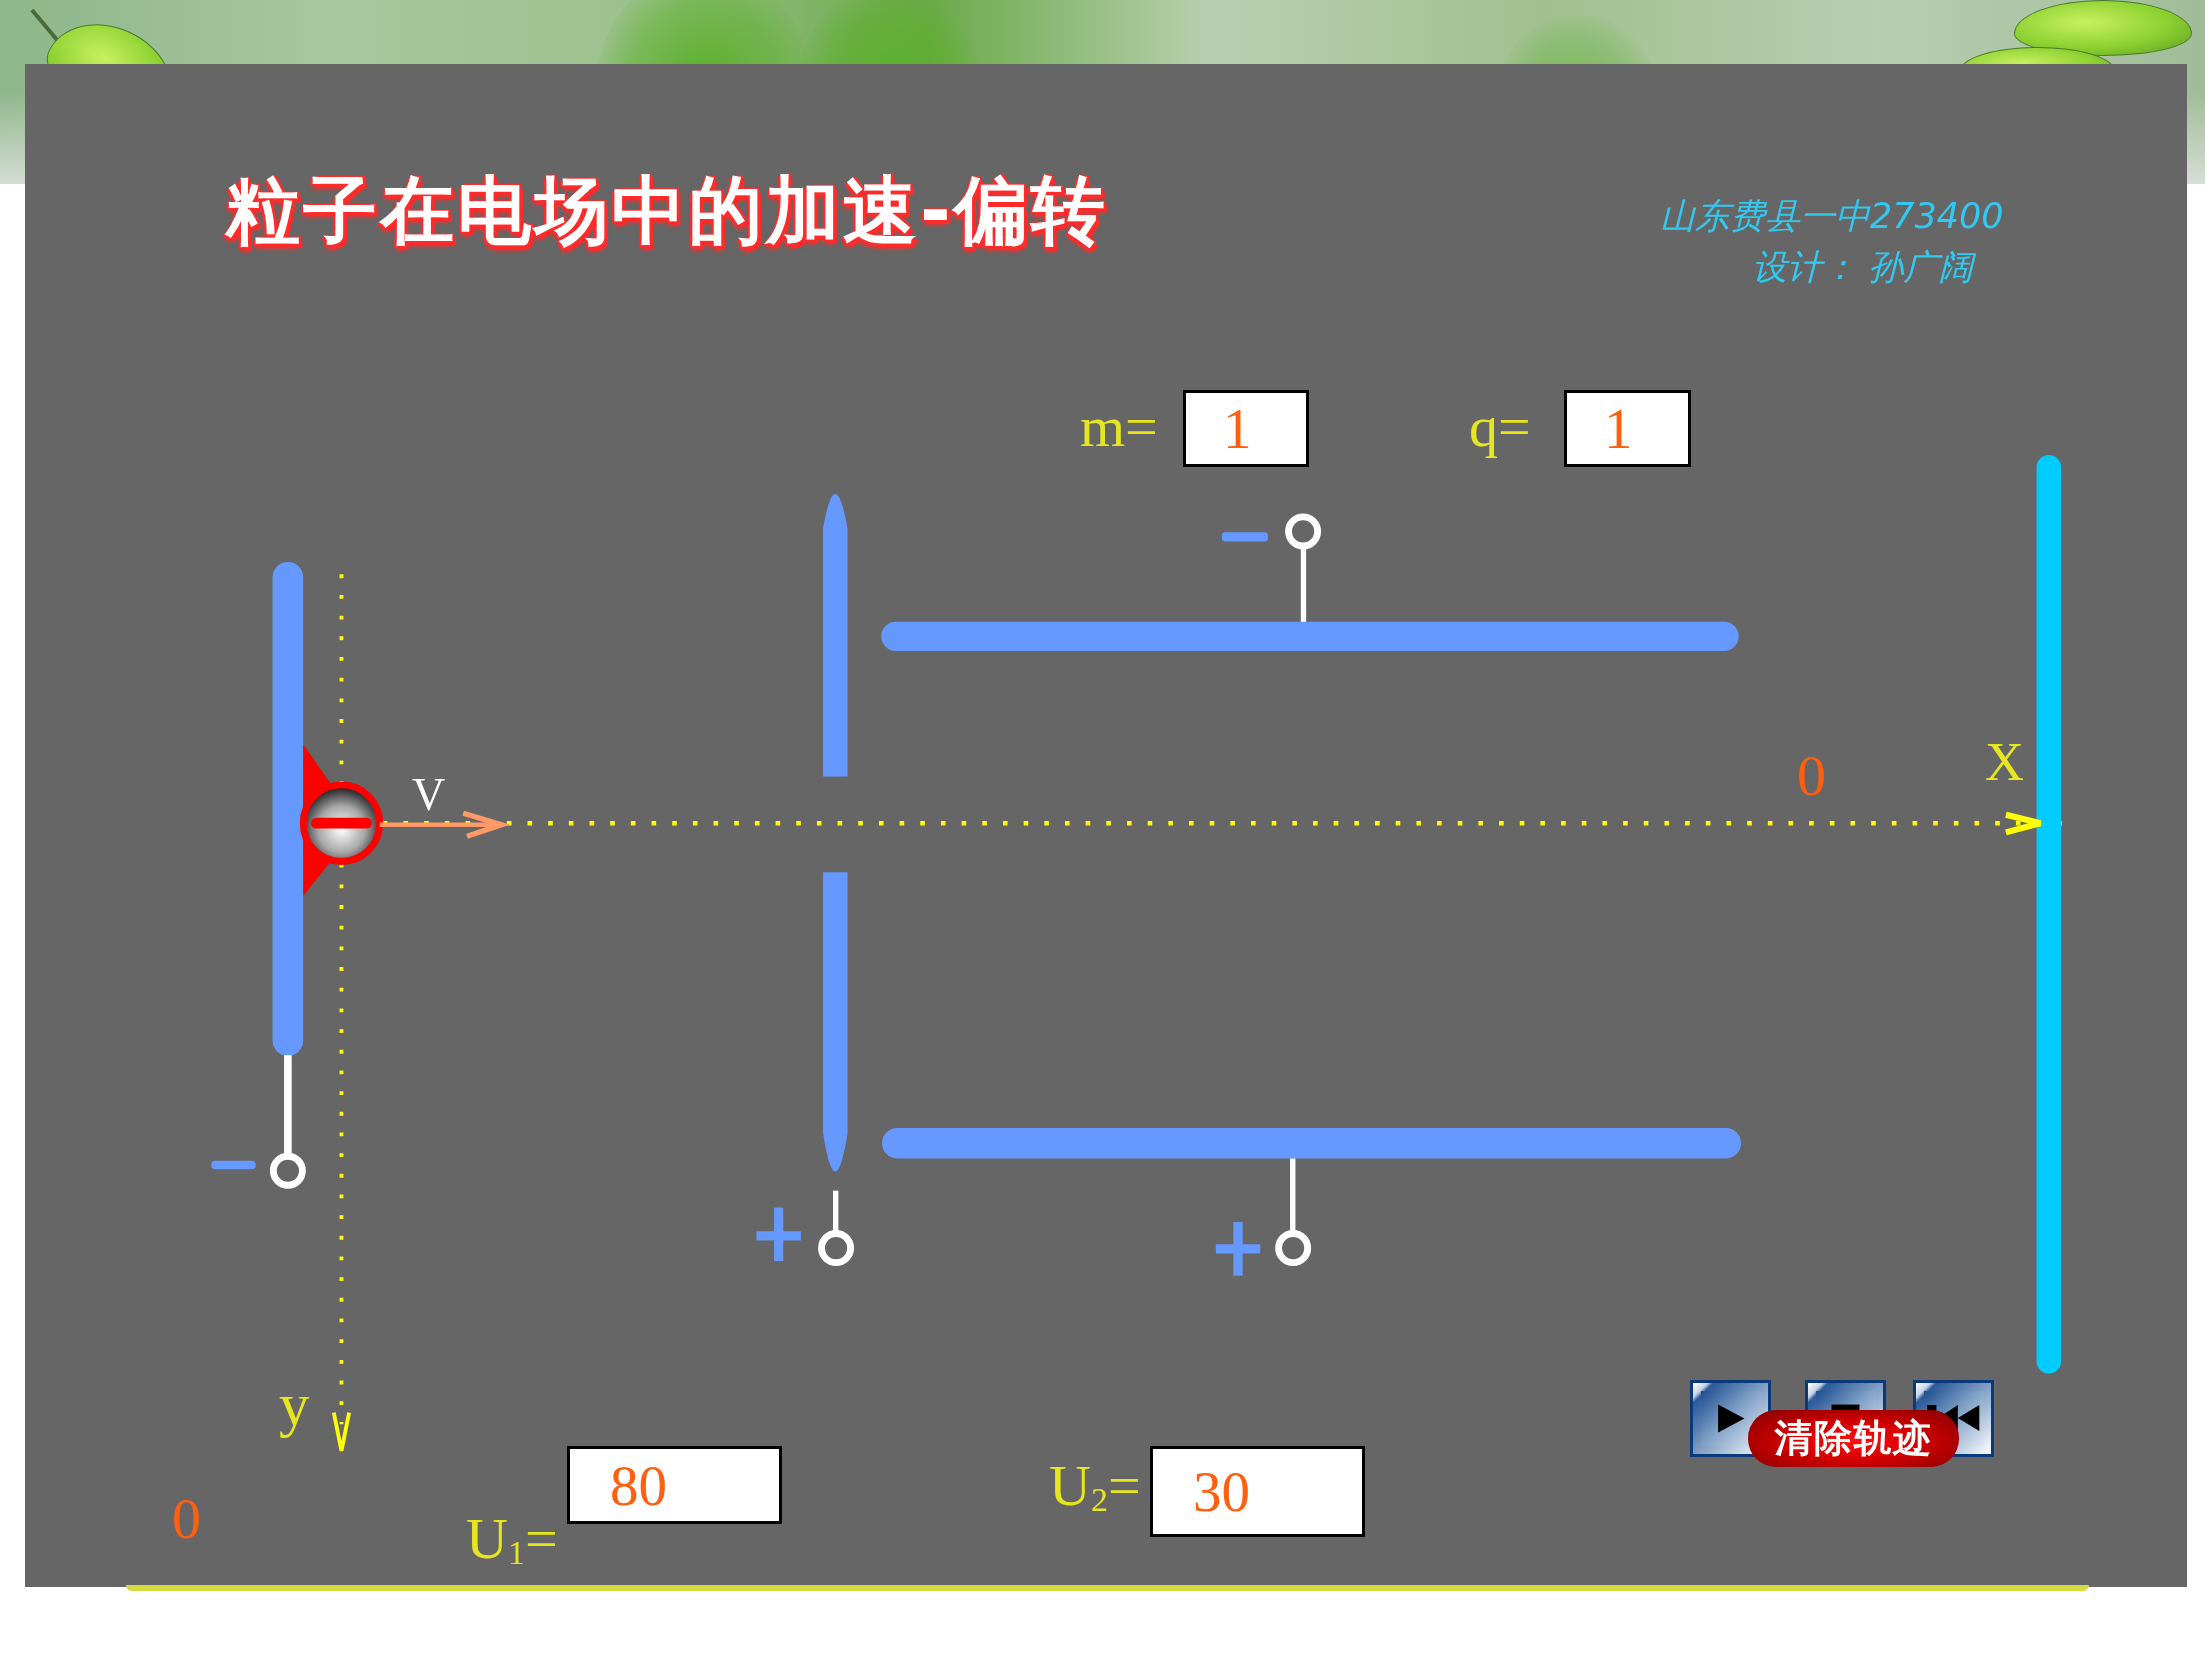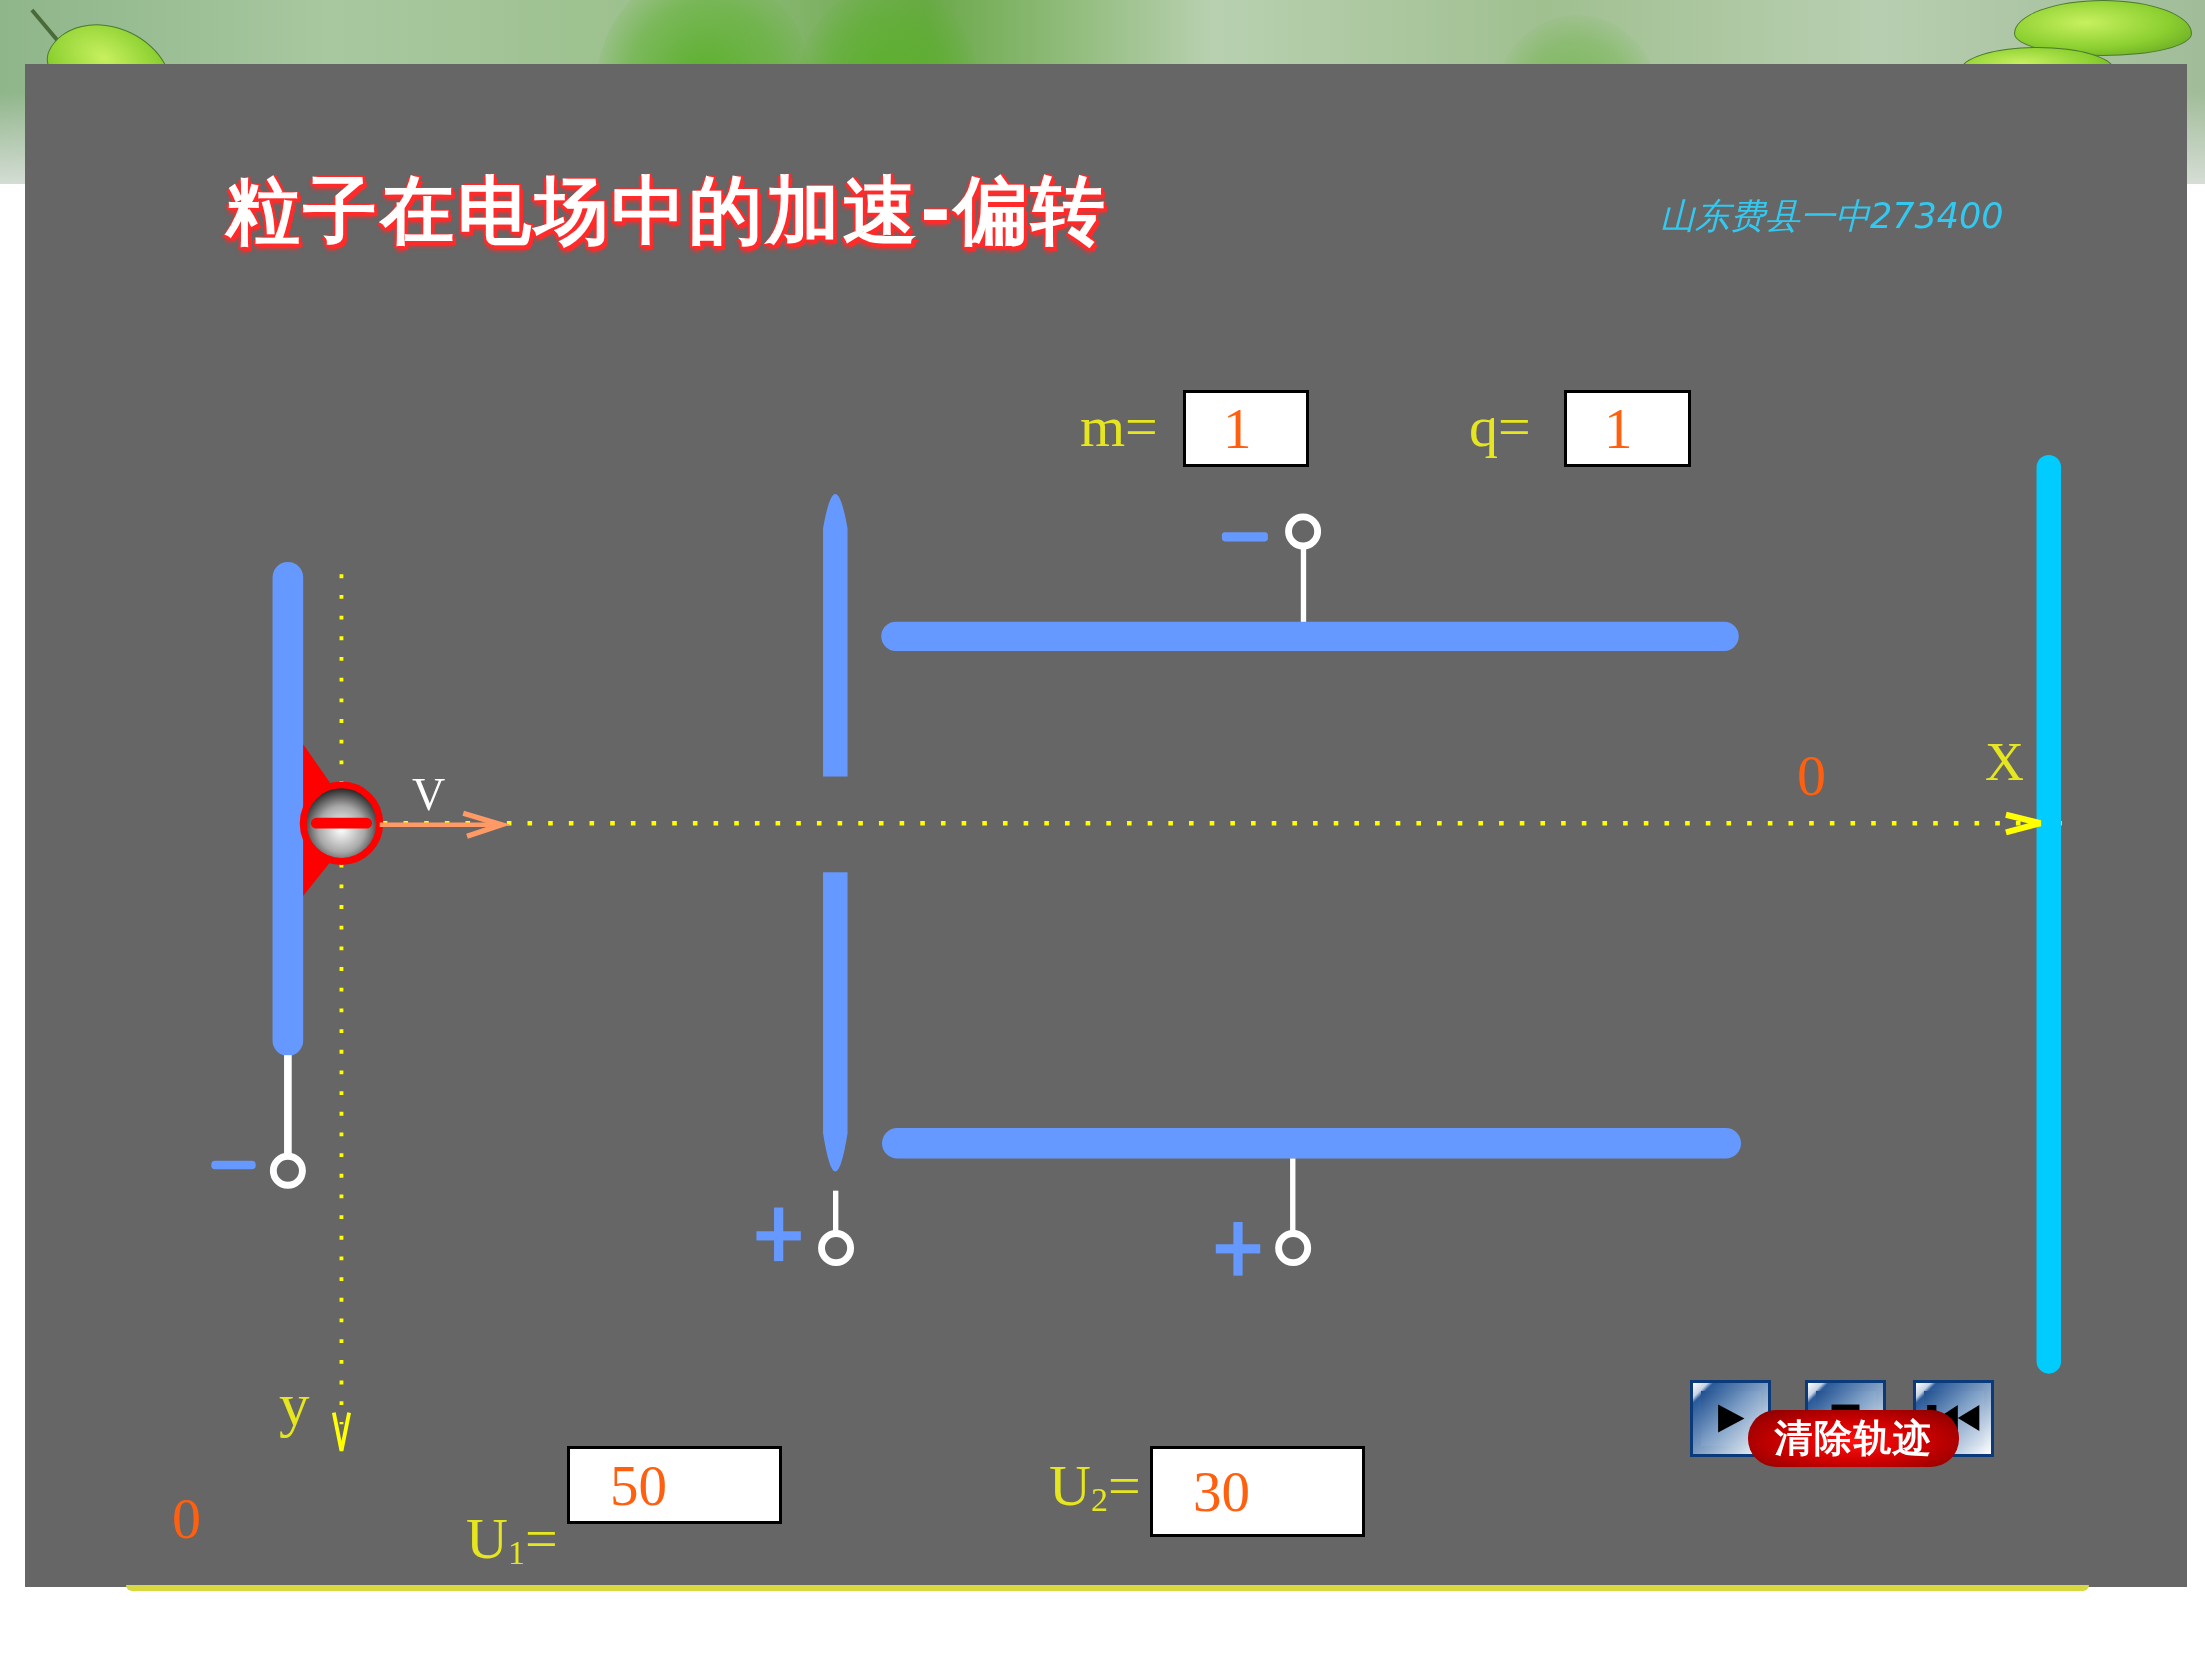--- a/index.html
+++ b/index.html
@@ -87,31 +87,32 @@
 <div class="leaf" style="left:46px;top:27.6px;width:130px;height:84px;transform:rotate(25deg);"></div>
 <div class="leaf" style="left:2014px;top:0px;width:176px;height:54px;"></div>
 <div class="leaf" style="left:1960px;top:47px;width:153px;height:38px;"></div>
 
 <div class="panel"></div>
 <div class="yellow-line"></div>
 
 <div class="title">粒子在电场中的加速-偏转</div>
 <div class="credit">
   <span class="l1">山东费县一中273400</span>
+  <span class="l2">设计： 孙广阔</span>
 </div>
 
 <div class="lbl" style="left:1080px;top:398px;">m=</div>
 <div class="inbox" contenteditable="true" style="left: 1183px; top: 390px; width: 126px; height: 77px;">1</div>
 <div class="lbl" style="left:1469px;top:398px;">q=</div>
 <div class="inbox" contenteditable="true" style="left: 1564px; top: 390px; width: 127px; height: 77px;">1</div>
 
 <div class="lbl" style="left:466px;top:1510px;">
   <span>U</span><sub>1</sub><span>=</span>
 </div>
-<div class="inbox" contenteditable="true" style="left: 567px; top: 1446px; width: 215px; height: 78px; padding-left: 40px;">50</div>
+<div class="inbox" contenteditable="true" style="left: 567px; top: 1446px; width: 215px; height: 78px; padding-left: 40px;">80</div>
 <div class="lbl" style="left:1049px;top:1457px;">
   <span>U</span><sub>2</sub><span>=</span>
 </div>
 <div class="inbox" contenteditable="true" style="left: 1150px; top: 1446px; width: 215px; height: 91px; padding-left: 40px;">30</div>
 
 <div class="orange-num" style="left:172px;top:1490px;">0</div>
 <div class="orange-num" style="left:1797px;top:747px;">0</div>
 <div class="lbl" style="left:1985px;top:735px;font-size:54px;">X</div>
 <div class="lbl" style="left:279px;top:1374px;font-size:61px;">y</div>
 <div class="white-lbl" style="left:412px;top:772px;">V</div>

